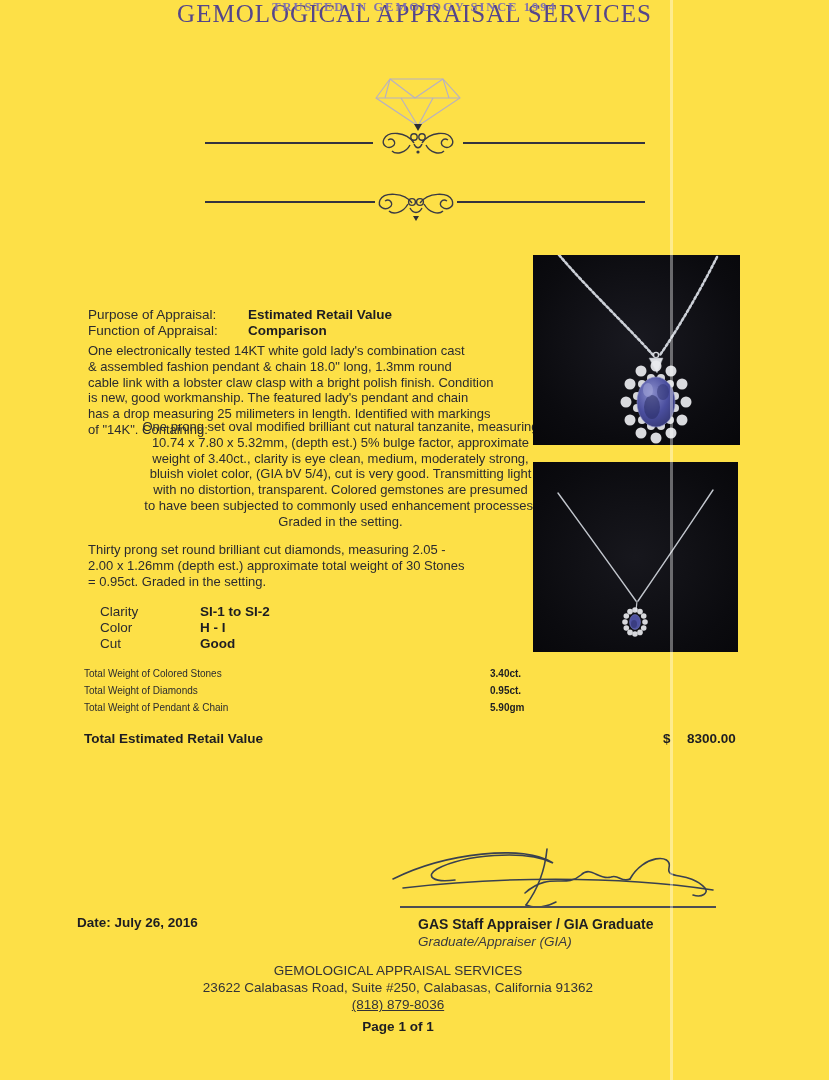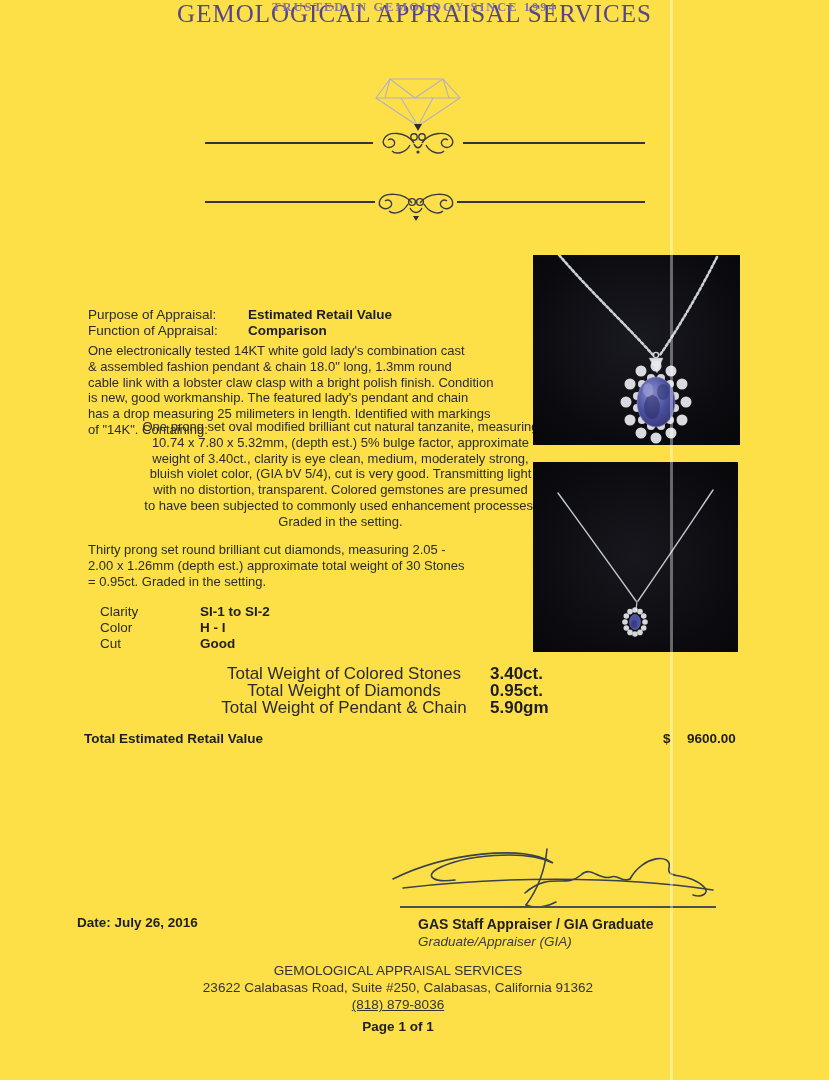--- a/index.html
+++ b/index.html
@@ -40,21 +40,21 @@
 
   .para {
     font-size: 13px; line-height: 15.8px;
     width: 505px; white-space: pre-line; color: #2b2b2f;
   }
 
   .spec-row { font-size: 13.5px; line-height: 16px; white-space: nowrap; }
   .spec-row .spec-label { display: inline-block; width: 100px; }
   .spec-row .spec-value { font-weight: bold; color: #1d1d22; }
 
-  .total-row { font-size: 17px; line-height: 17px; white-space: nowrap; position: relative; text-align: center; }
+  .total-row { font-size: 10px; line-height: 17px; white-space: nowrap; position: relative; }
   .total-row .total-value { position: absolute; left: 406px; top: 0; font-weight: bold; color: #1d1d22; }
 
   .grand-label { font-size: 13.5px; font-weight: bold; color: #1d1d22; white-space: nowrap; }
   .grand-cur, .grand-val { font-size: 13.5px; font-weight: bold; color: #1d1d22; }
 
   
   .photo { overflow: hidden; }
   .photo svg { display: block; }
 
   
@@ -173,21 +173,21 @@
       <span class="total-value">0.95ct.</span>
     </div>
     <div class="total-row">
       <span>Total Weight of Pendant &amp; Chain</span>
       <span class="total-value">5.90gm</span>
     </div>
   </div>
 
   <div class="abs grand-label" style="left:84px; top:731px;">Total Estimated Retail Value</div>
   <div class="abs grand-cur" style="left:663px; top:731px;">$</div>
-  <div class="abs grand-val" style="left:687px; top:731px;">9600.00</div>
+  <div class="abs grand-val" style="left:687px; top:731px;">8300.00</div>
 
   <div class="abs photo" style="left:533px; top:255px; width:207px; height:190px;">
     <svg width="207" height="190" viewBox="0 0 207 190">
       <defs>
         <radialGradient id="bg1" cx="50%" cy="45%" r="75%">
           <stop offset="0%" stop-color="#191920"></stop>
             <stop offset="70%" stop-color="#0b0b0f"></stop>
             <stop offset="100%" stop-color="#07070a"></stop>
         </radialGradient>
         <radialGradient id="gem1" cx="38%" cy="32%" r="80%">

